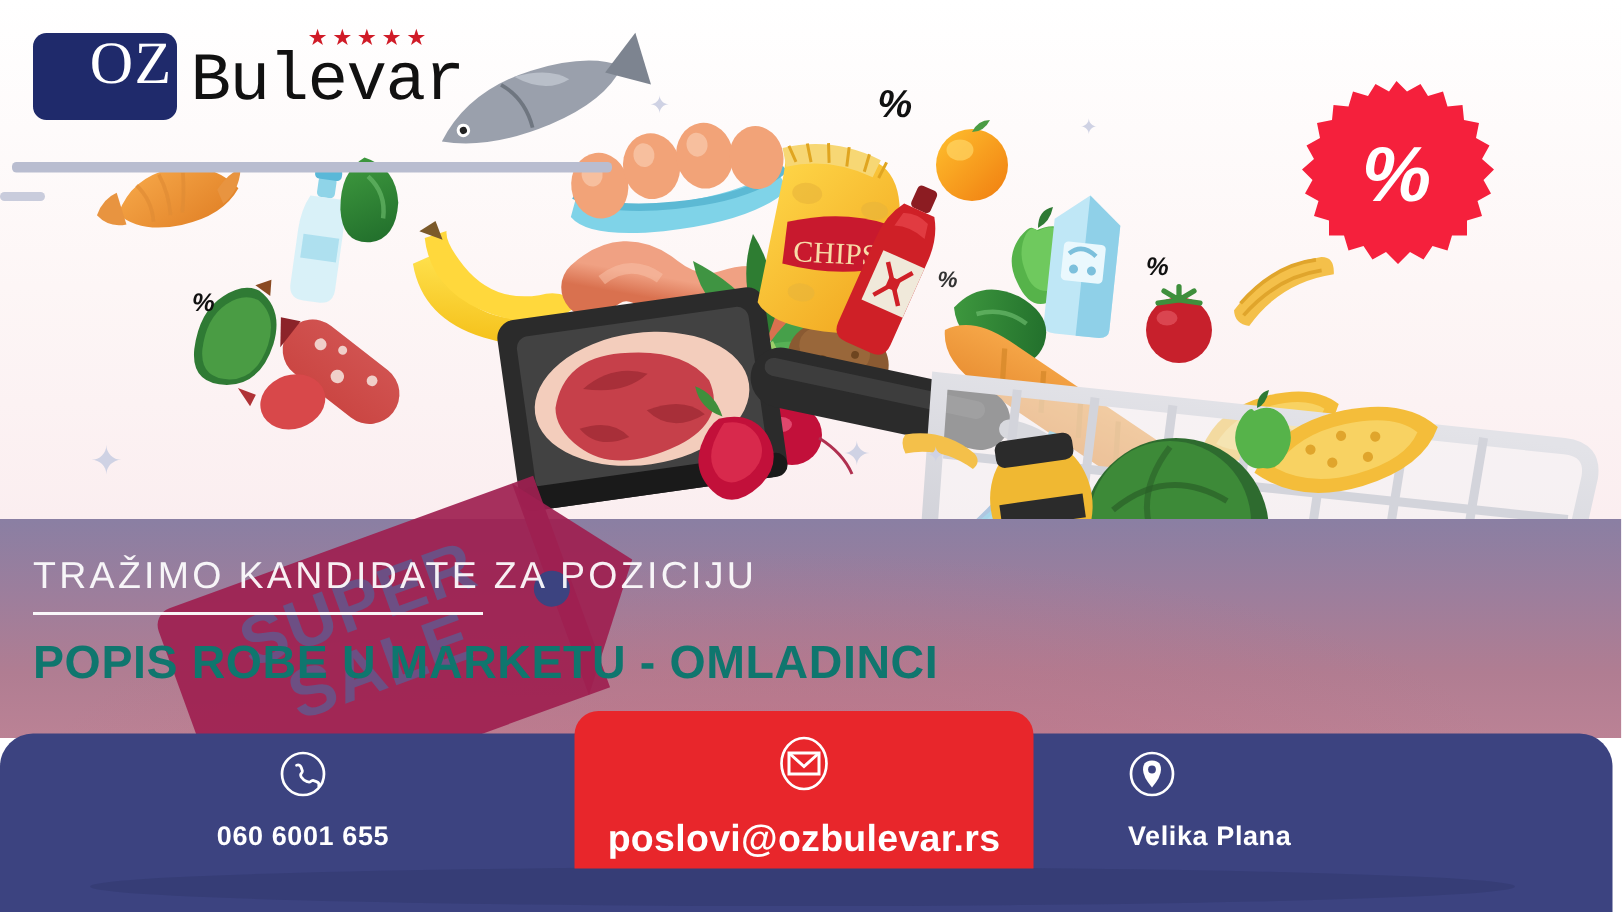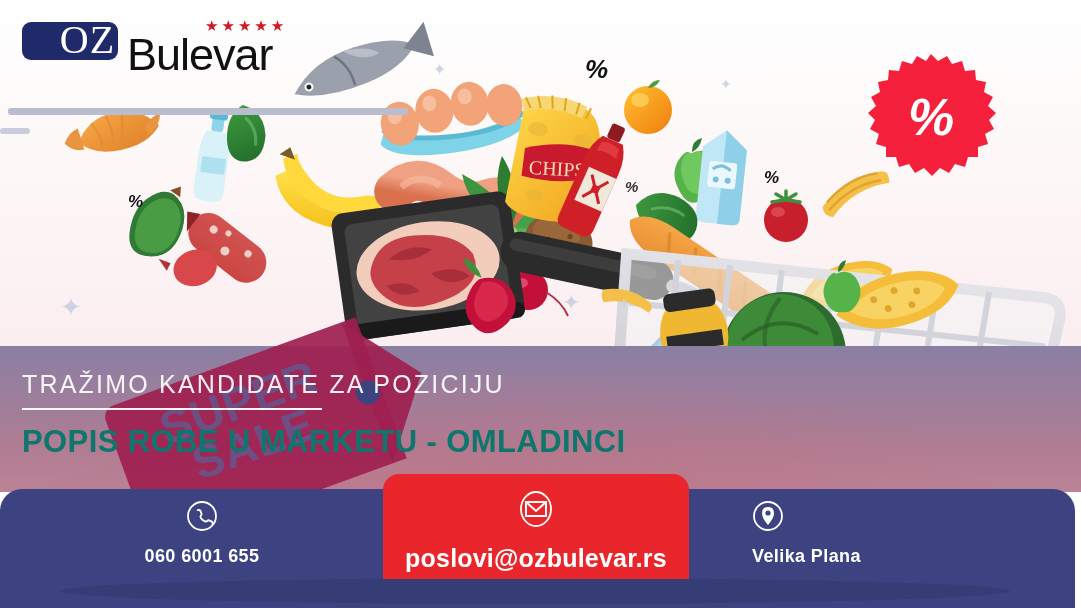--- a/index.html
+++ b/index.html
@@ -39,34 +39,34 @@
     background:#b9bdd0; border-radius:3px;
   }
   .shelf2{
     position:absolute; left:0px; top:128px; width:30px; height:6px;
     background:#c9ccdc; border-radius:3px;
   }
 
   
   .logo { position:absolute; left:22px; top:22px; display:flex; align-items:flex-start; }
   .logo-box{
-    width:96px; height:38px; background:#1f2a6b; border-radius:9px;
-    display:flex; align-items:flex-end; justify-content:center;padding-left:35px;
+    width:96px; height:58px; background:#1f2a6b; border-radius:9px;
+    display:flex; align-items:flex-start; justify-content:center;padding-left:35px;
   }
   .logo-box span{
     font-family:"Liberation Serif", serif; font-size:40px; color:#fff;
     letter-spacing:1px; line-height:1;
   }
   .logo-right{ margin-left:9px; position:relative; padding-top:2px; }
   .logo-stars{
     position:absolute; left:78px; top:-4px; color:#d01b27; font-size:15px;
     letter-spacing:3px; line-height:1;
   }
   .logo-word{
-    font-family:Liberation Sans, sans-serif; font-size:45px; color:#111;
+    font-family:Liberation Mono, monospace; font-size:45px; color:#111;
     line-height:1.0; letter-spacing:-1px; margin-top:8px;
   }
   .logo-tag{
     font-family:"Liberation Serif", serif; font-size:13.5px; color:#1b1b1b;
     letter-spacing:.1px; margin-top:-2px;
   }
 
   
   .badge{
     position:absolute; left:866px; top:52px; width:130px; height:130px;

